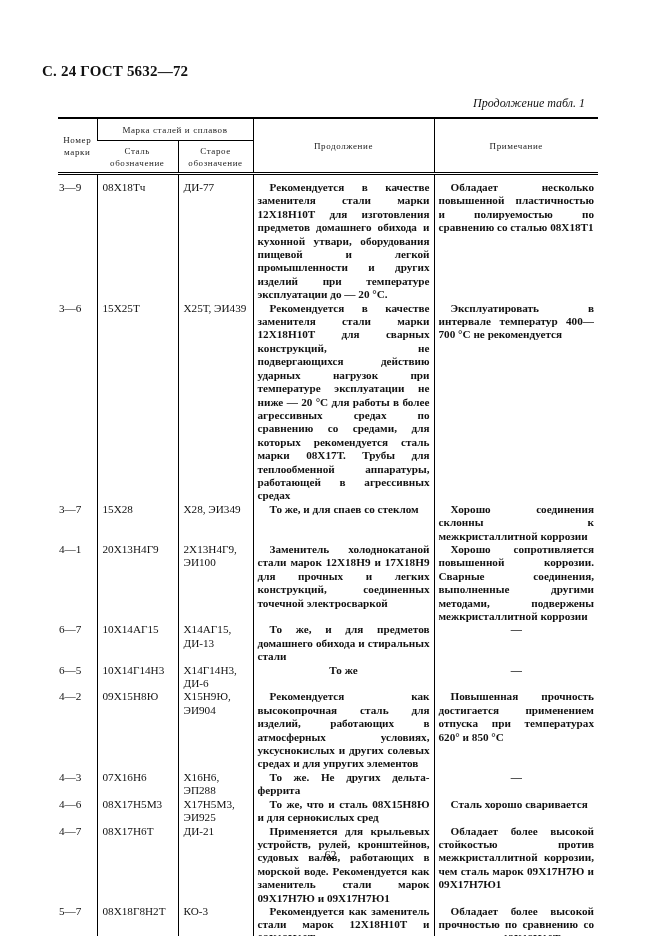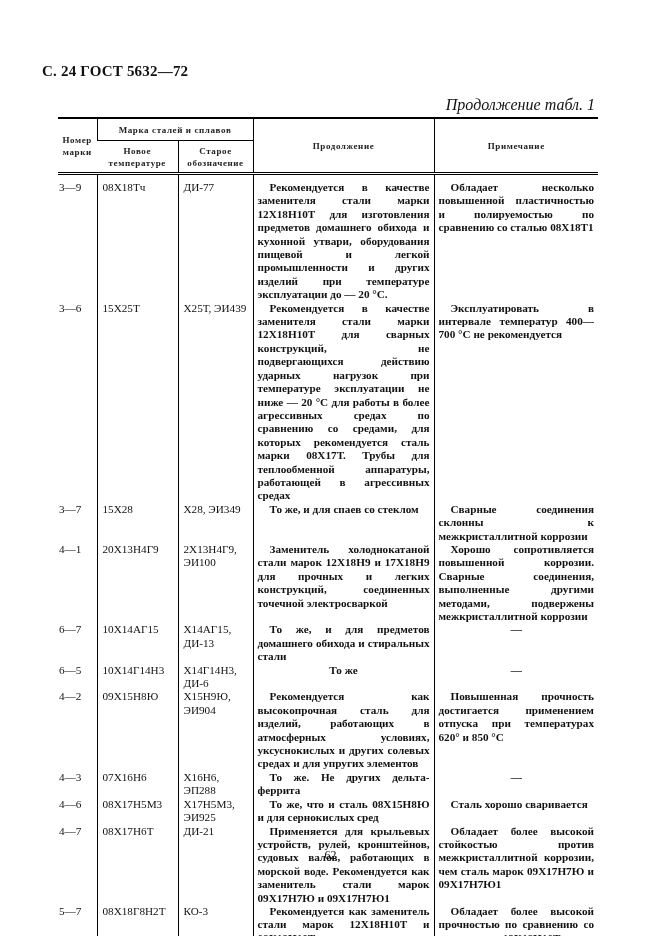--- a/index.html
+++ b/index.html
@@ -1,22 +1,22 @@
 <!DOCTYPE html>
 <html><head>
 <meta charset="utf-8">
 <style>
   html, body { margin: 0; padding: 0; background: #ffffff; }
   body { width: 661px; height: 936px; position: relative; overflow: hidden;
          font-family: "Liberation Serif", "DejaVu Serif", serif; color: #111; }
   .page-header { position: absolute; left: 42px; top: 63px; font-size: 15px; font-weight: bold; letter-spacing: 0.2px; }
-  .cont-label { position: absolute; right: 66px; top: 96px; font-size: 16px; font-style: italic; font-family: Liberation Serif, serif; }
+  .cont-label { position: absolute; right: 76px; top: 96px; font-size: 12px; font-style: italic; font-family: Liberation Serif, serif; }
   .tbl { position: absolute; left: 58px; top: 117px; width: 540px; }
   table { border-collapse: collapse; width: 540px; table-layout: fixed; }
-  th { font-weight: bold; font-size: 9px; letter-spacing: 0.6px; color: #222; text-align: center; vertical-align: middle; line-height: 12px; }
+  th { font-weight: normal; font-size: 9px; letter-spacing: 0.6px; color: #222; text-align: center; vertical-align: middle; line-height: 12px; }
   thead tr:first-child th { border-top: 2px solid #000; }
   th.c-grp { border-bottom: 1px solid #000; height: 19px; }
   th.sub { height: 29px; }
   thead tr:last-child th, th.tall { border-bottom: 3px double #000; }
   th, td { border-left: 1px solid #000; }
   th:first-child, td:first-child { border-left: none; }
   td { font-size: 11.2px; line-height: 13.4px; vertical-align: top; padding: 0 5px; margin-left: 16px; }
   td.num { padding-left: 1px; }
   td.txt { text-align: justify; text-indent: 12px; padding: 0 4px; hyphens: manual; font-weight: bold; }
   td.center { text-align: center; text-indent: 0; }
@@ -39,21 +39,21 @@
       <col style="width:164px">
     </colgroup>
     <thead>
       <tr>
         <th rowspan="2" class="tall">Номер марки</th>
         <th colspan="2" class="c-grp">Марка сталей и сплавов</th>
         <th rowspan="2" class="tall">Продолжение</th>
         <th rowspan="2" class="tall">Примечание</th>
       </tr>
       <tr>
-        <th class="sub">Новое температуре</th>
+        <th class="sub">Сталь обозначение</th>
         <th class="sub">Старое обозначение</th>
       </tr>
     </thead>
     <tbody id="rows">
         <tr>
           <td class="num">3—9</td>
           <td>08Х18Тч</td>
           <td>ДИ-77</td>
           <td class="txt">Рекомендуется в качестве заменителя стали марки 12Х18Н10Т для изготовления предметов домашнего обихода и кухонной утвари, оборудования пищевой и легкой промышленности и других изделий при температуре эксплуатации до — 20 °С.</td>
           <td class="txt">Обладает несколько повышенной пластичностью и полируемостью по сравнению со сталью 08Х18Т1</td>
@@ -63,21 +63,21 @@
           <td>15Х25Т</td>
           <td>Х25Т, ЭИ439</td>
           <td class="txt">Рекомендуется в качестве заменителя стали марки 12Х18Н10Т для сварных конструкций, не подвергающихся действию ударных нагрузок при температуре эксплуатации не ниже — 20 °С для работы в более агрессивных средах по сравнению со средами, для которых рекомендуется сталь марки 08Х17Т. Трубы для теплообменной аппаратуры, работающей в агрессивных средах</td>
           <td class="txt">Эксплуатировать в интервале температур 400—700 °С не рекомендуется</td>
         </tr>
         <tr>
           <td class="num">3—7</td>
           <td>15Х28</td>
           <td>Х28, ЭИ349</td>
           <td class="txt">То же, и для спаев со стеклом</td>
-          <td class="txt">Сварные соединения склонны к межкристаллитной коррозии</td>
+          <td class="txt">Хорошо соединения склонны к межкристаллитной коррозии</td>
         </tr>
         <tr>
           <td class="num">4—1</td>
           <td>20Х13Н4Г9</td>
           <td>2Х13Н4Г9, ЭИ100</td>
           <td class="txt">Заменитель холоднокатаной стали марок 12Х18Н9 и 17Х18Н9 для прочных и легких конструкций, соединенных точечной электросваркой</td>
           <td class="txt">Хорошо сопротивляется повышенной коррозии. Сварные соединения, выполненные другими методами, подвержены межкристаллитной коррозии</td>
         </tr>
         <tr>
           <td class="num">6—7</td>

